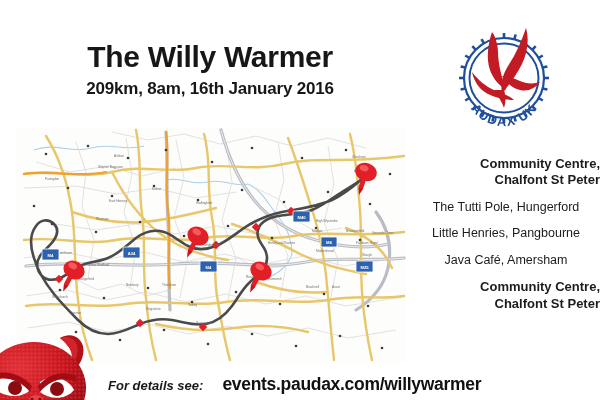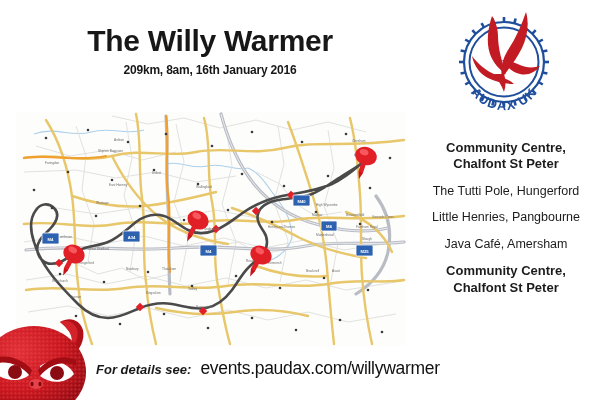--- a/index.html
+++ b/index.html
@@ -12,40 +12,41 @@
     height: 400px;
     overflow: hidden;
     position: relative;
     font-family: "Liberation Sans", sans-serif;
     color: #1a1a1a;
   }
   .poster {
     position: absolute;
     inset: 0;
     background: #ffffff;
+    margin-top: 16px;
   }
 
   
   .title-block {
     position: absolute;
     left: 0;
     top: 24px;
     width: 420px;
     text-align: center;
   }
   .title {
     font-size: 30px;
     font-weight: bold;
     letter-spacing: -0.3px;
     color: #171717;
     line-height: 1.1;
     margin: 0;
   }
   .subtitle {
-    font-size: 12px;
+    font-size: 17px;
     font-weight: bold;
     color: #171717;
     margin: 6px 0 0 0;
     letter-spacing: -0.2px;
   }
 
   
   .logo {
     position: absolute;
     left: 448px;
@@ -63,40 +64,40 @@
     width: 188px;
     text-align: center;
   }
   .ctrl {
     font-size: 12.5px;
     color: #1c1c1c;
     line-height: 1.25;
     margin-bottom: 11px;
     white-space: pre-line;
   }
-  .ctrl.bold { font-weight: bold; font-size: 13px; }
+  .ctrl.bold { font-weight: bold; font-size: 13px; text-align: right; }
 
   
   .footer {
     position: absolute;
-    left: 96px;
+    left: 108px;
     top: 358px;
     display: flex;
     align-items: baseline;
-    gap: 9px;
+    gap: 19px;
   }
   .footer-label {
     font-size: 13px;
     font-weight: bold;
     font-style: italic;
     color: #1a1a1a;
   }
   .footer-url {
     font-size: 17.5px;
-    font-weight: normal;
+    font-weight: bold;
     color: #111111;
     letter-spacing: -0.3px;
   }
 
   
   .map {
     position: absolute;
     left: 16px;
     top: 112px;
     width: 390px;

